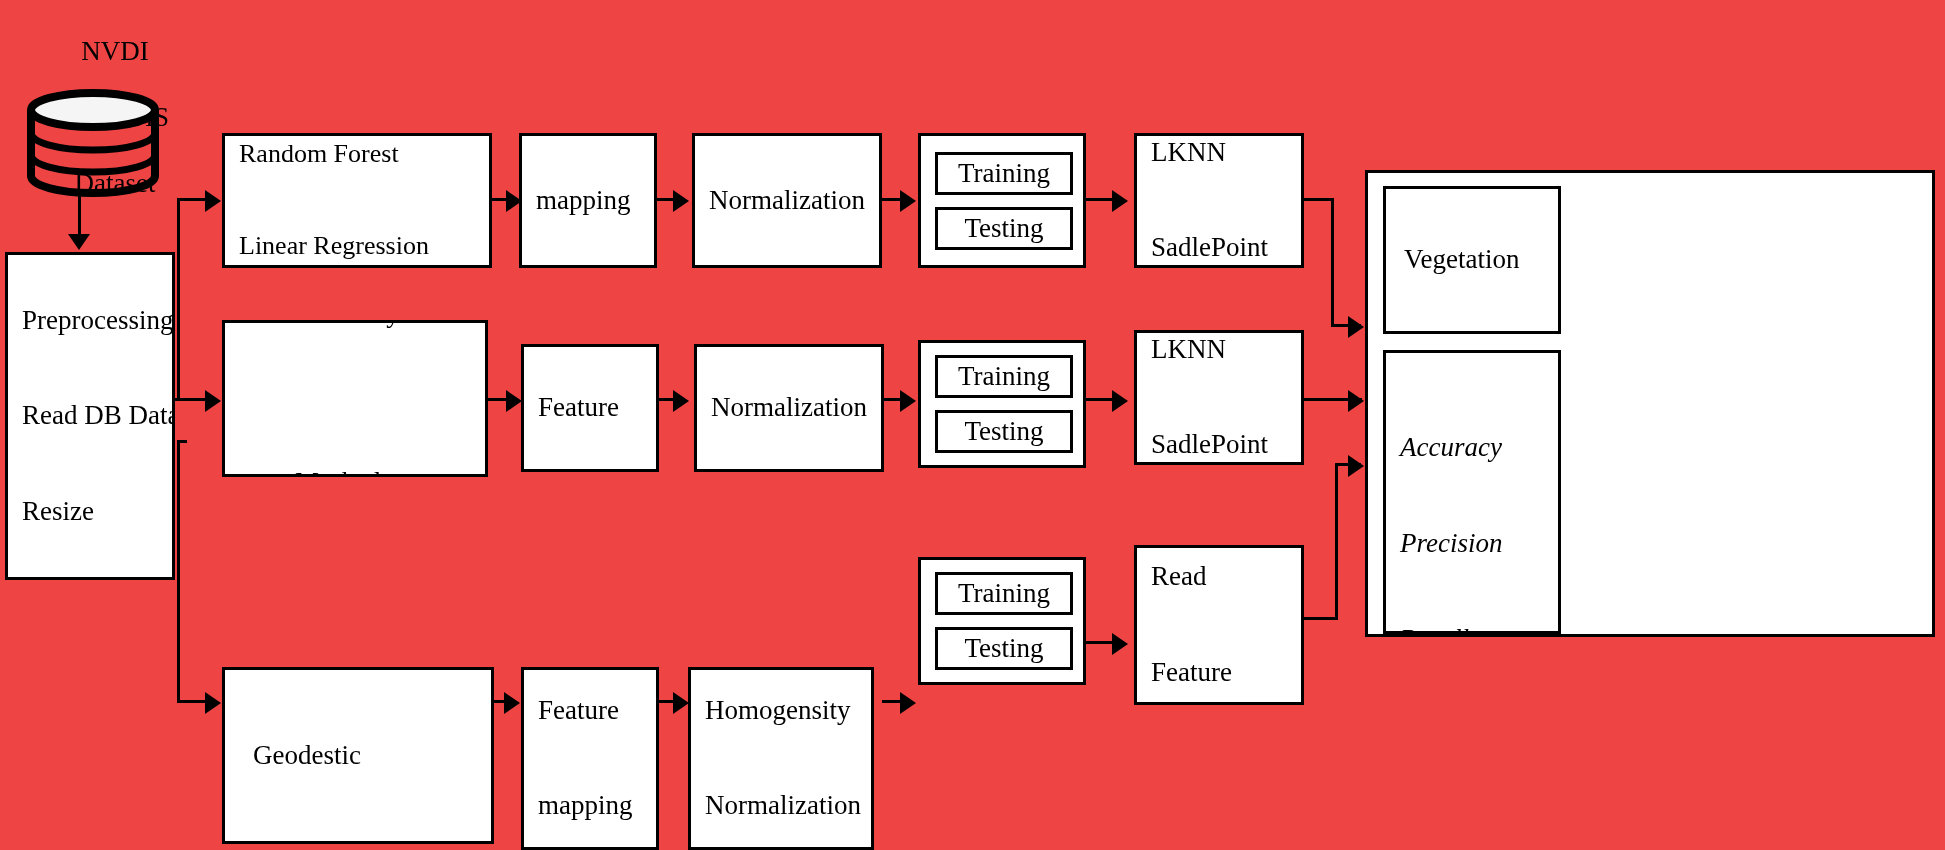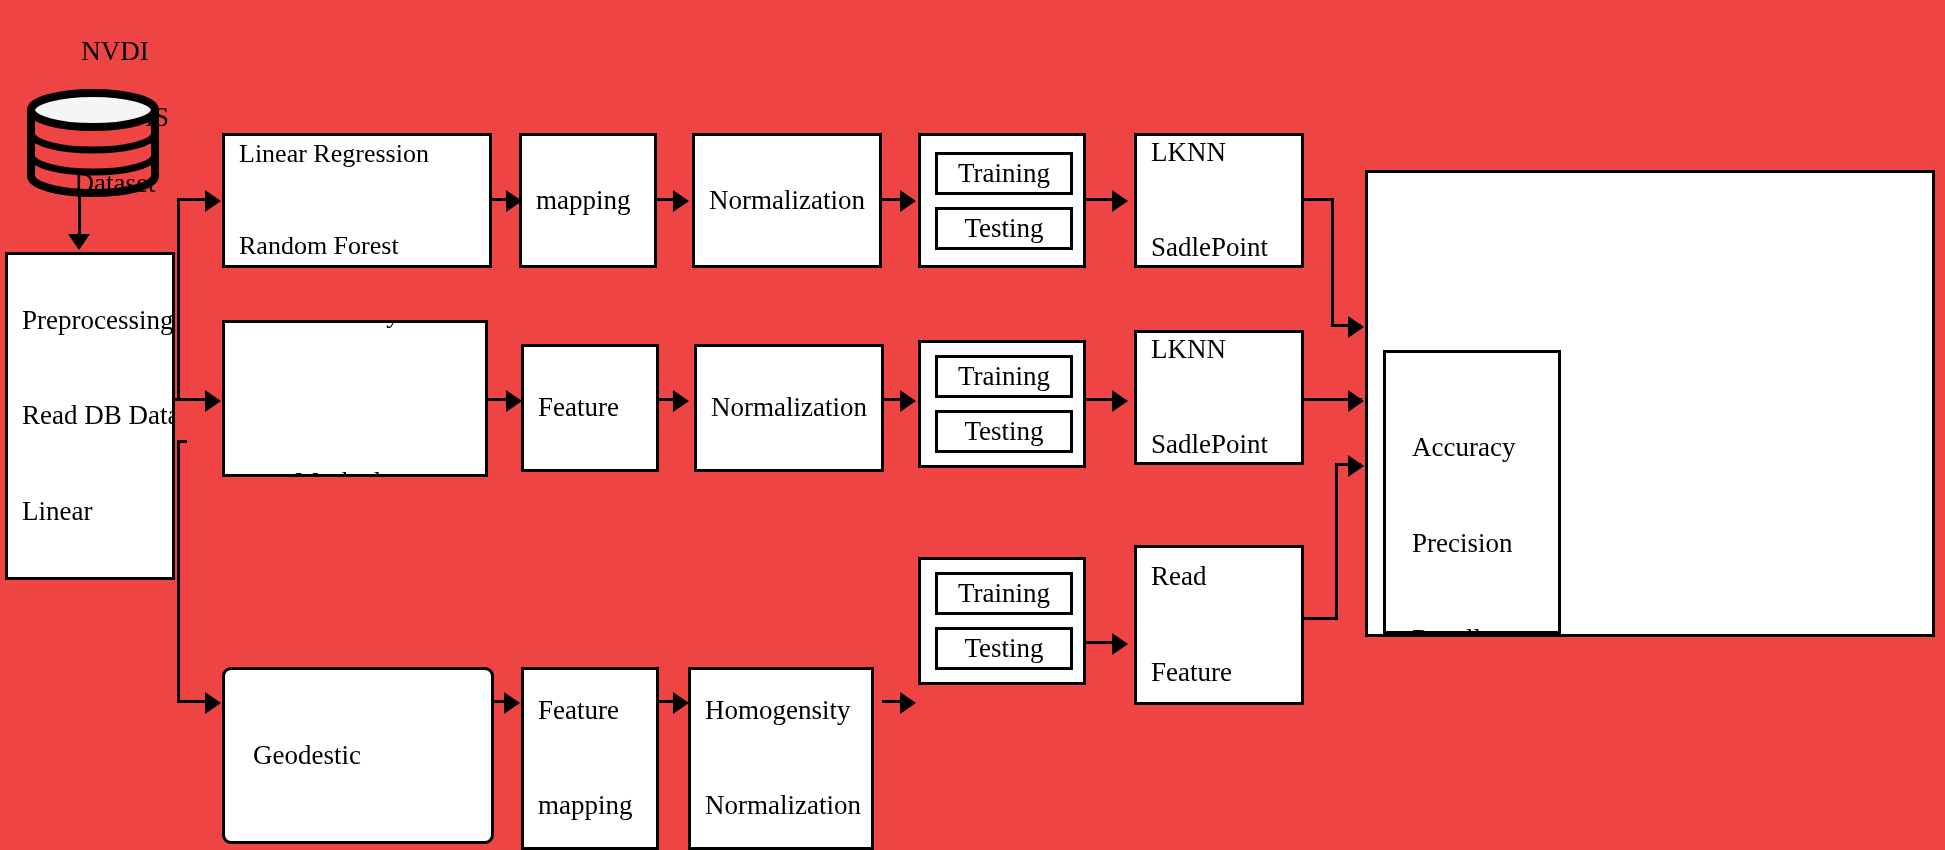--- a/index.html
+++ b/index.html
@@ -111,21 +111,21 @@
     </svg>
   </div>
 
   <div class="vline" style="left:78px; top:196px; height:46px;"></div>
   <div class="arrow-d" style="left:68px; top:234px;"></div>
 
   <div class="box" style="left:5px; top:252px; width:170px; height:328px;">
     <div class="lines left lineset">
       <span>Preprocessing</span>
       <span>Read DB Data</span>
-      <span>Linear</span>
+      <span>Resize</span>
     </div>
   </div>
 
   <div class="hline" style="left:175px; top:398px; width:30px;"></div>
   <div class="vline" style="left:177px; top:196px; height:0px;"></div>
 
   <div class="vline" style="left:177px; top:198px; height:202px;"></div>
   <div class="hline" style="left:177px; top:198px; width:34px;"></div>
   <div class="arrow-r" style="left:205px; top:190px;"></div>
 
@@ -133,22 +133,22 @@
   <div class="arrow-r" style="left:205px; top:390px;"></div>
 
   <div class="vline" style="left:177px; top:440px; height:262px;"></div>
   <div class="hline" style="left:177px; top:440px; width:10px;"></div>
   <div class="hline" style="left:177px; top:700px; width:34px;"></div>
   <div class="arrow-r" style="left:205px; top:692px;"></div>
 
   <div class="box" style="left:222px; top:133px; width:270px; height:135px;">
     <div class="lines left lineset" style="font-size:26px;">
       
+      <span>Random Forest</span>
       <span>Linear Regression</span>
-      <span>Random Forest</span>
       
     </div>
   </div>
   <div class="hline" style="left:492px; top:198px; width:20px;"></div>
   <div class="arrow-r" style="left:506px; top:190px;"></div>
 
   <div class="box" style="left:519px; top:133px; width:138px; height:135px;">
     <div class="lines left lineset">
       
       <span>mapping</span>
@@ -240,21 +240,21 @@
     <div class="lines left lineset">
       
       <span>LKNN</span>
       <span>SadlePoint</span>
       
     </div>
   </div>
   <div class="hline" style="left:1304px; top:398px; width:58px;"></div>
   <div class="arrow-r" style="left:1348px; top:390px;"></div>
 
-  <div class="box" style="left:222px; top:667px; width:272px; height:177px;border-radius:9px;">
+  <div class="box" style="left:222px; top:667px; width:272px; height:177px;">
     <div class="lines left lineset" style="padding-left:28px;">
       <span>Data Viz.</span>
       <span>Geodestic</span>
       <span>ASCM</span>
     </div>
   </div>
   <div class="hline" style="left:494px; top:700px; width:14px;"></div>
   <div class="arrow-r" style="left:504px; top:692px;"></div>
 
   <div class="box" style="left:521px; top:667px; width:138px; height:183px;">
@@ -297,23 +297,30 @@
     </div>
   </div>
 
   <div class="hline" style="left:1304px; top:617px; width:34px;"></div>
   <div class="vline" style="left:1335px; top:463px; height:156px;"></div>
   <div class="hline" style="left:1335px; top:463px; width:26px;"></div>
   <div class="arrow-r" style="left:1348px; top:455px;"></div>
 
   <div class="box" style="left:1365px; top:170px; width:570px; height:467px;"></div>
 
+  <div class="box" style="left:1383px; top:186px; width:178px; height:148px;">
+    <div class="lines left lineset" style="padding-left:18px;">
+      
+      <span>Vegetation</span>
+      
+    </div>
+  </div>
 
   <div class="box" style="left:1383px; top:350px; width:178px; height:284px;">
-    <div class="lines left lineset" style="padding-left:26px; justify-content:flex-start; margin-top:14px;">
+    <div class="lines left lineset" style="padding-left:14px; justify-content:flex-start; margin-top:14px;font-style:italic;">
       
       
       <span style="height:26px;"></span>
       <span>Accuracy</span>
       <span>Precision</span>
       <span>Recall</span>
       
       
     </div>
   </div>

